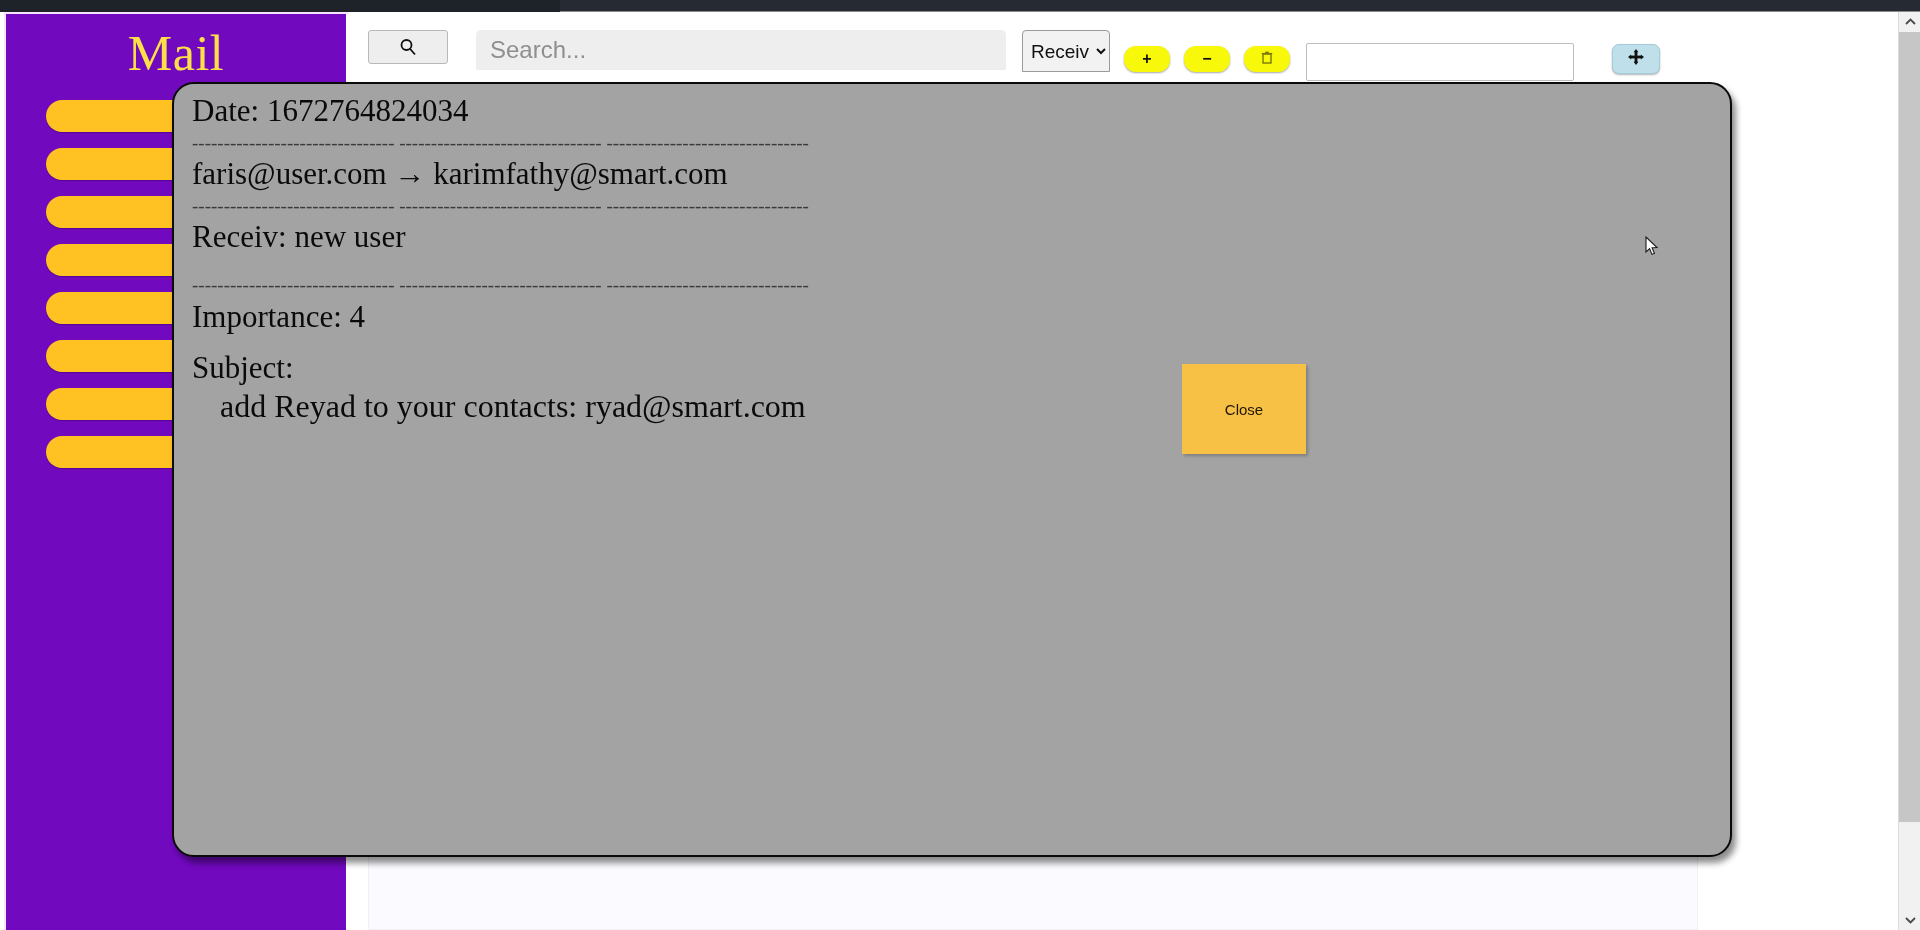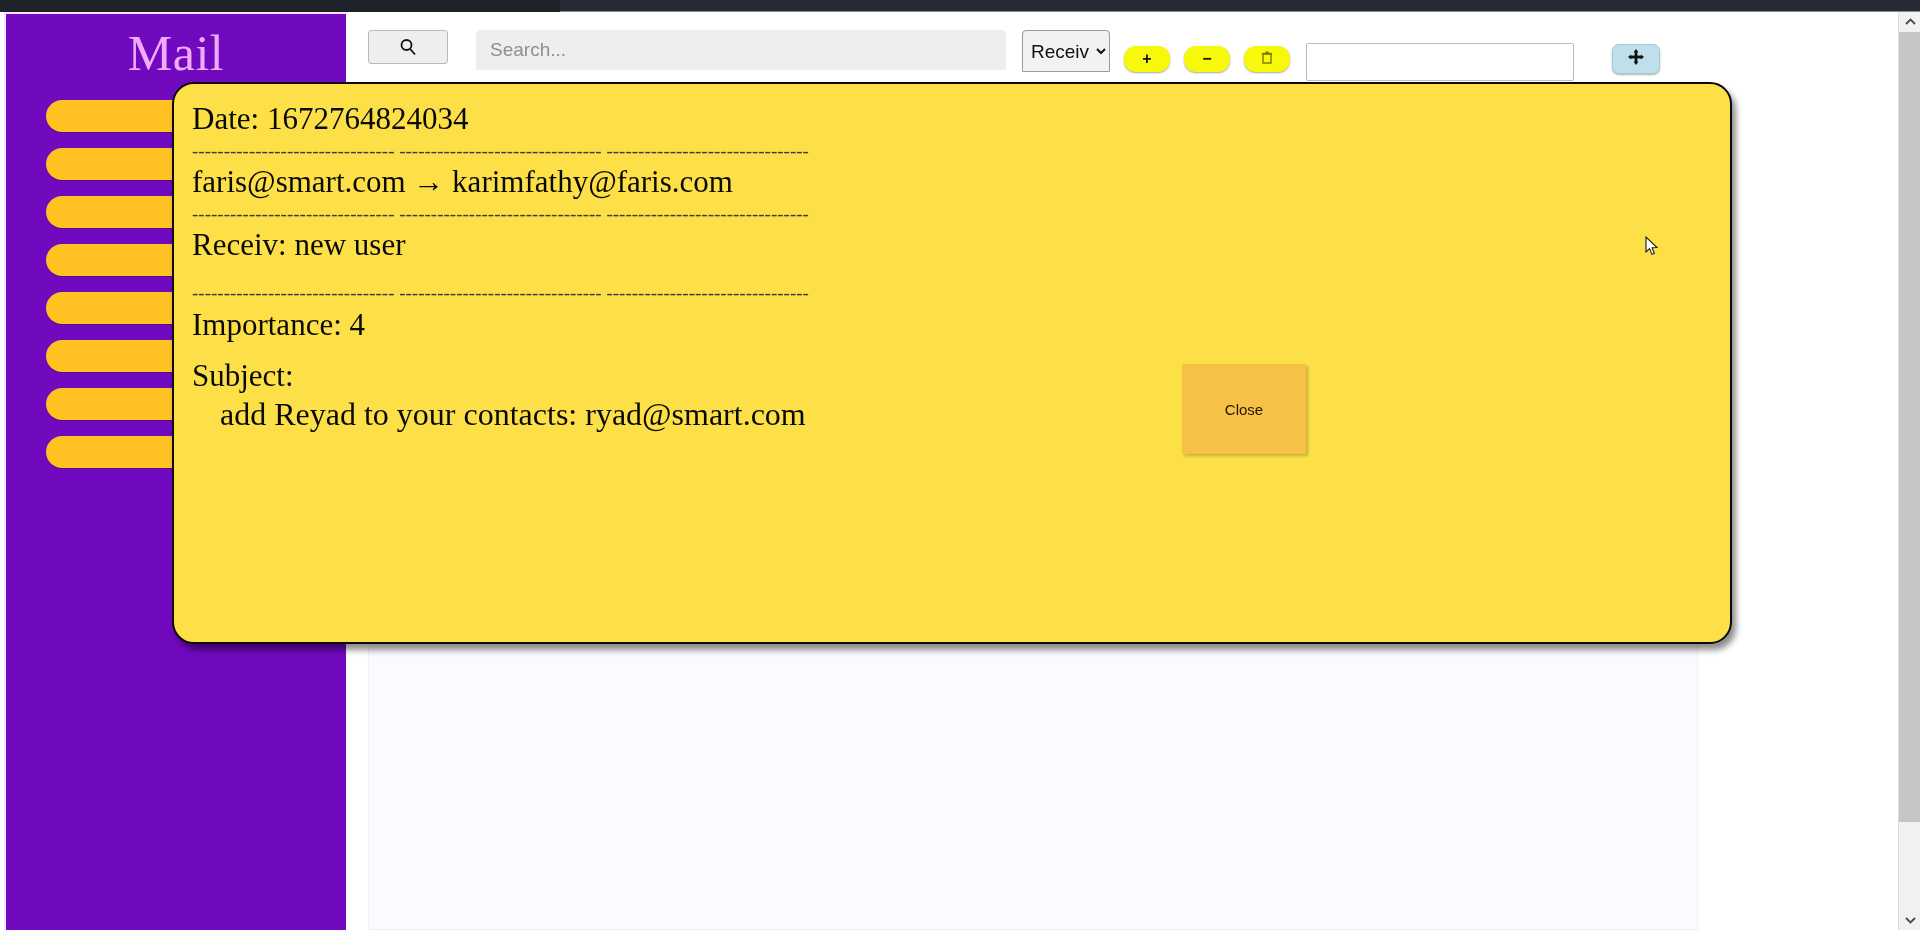--- a/index.html
+++ b/index.html
@@ -45,21 +45,21 @@
     width: 340px;
     height: 916px;
     background: #7109bf;
     box-shadow: 0 0 0 2px #f7e4ff;
   }
   .brand {
     text-align: center;
     font-family: "Liberation Serif", serif;
     font-size: 50px;
     line-height: 1.0;
-    color: #f0abfc;
+    color: #fde047;
     padding-top: 14px;
     letter-spacing: 0.5px;
     font-weight: 400;
   }
   .nav-list {
     margin-top: 22px;
     display: flex;
     flex-direction: column;
     gap: 16px;
     padding: 0 40px 0 40px;
@@ -115,21 +115,21 @@
   }
   .search-btn svg { display: block; }
 
   .search-input {
     margin-left: 28px;
     width: 530px;
     height: 40px;
     background: #eeeeee;
     border: none;
     border-radius: 5px 5px 0 0;
-    font-size: 19px;
+    font-size: 24px;
     color: #444;
     padding: 0 14px;
     font-family: "Liberation Sans", sans-serif;
     flex: none;
   }
   .search-input::placeholder { color: #8f8f8f; }
 
   .filter-select {
     margin-left: 16px;
     width: 88px;
@@ -201,27 +201,27 @@
     background: #fafaff;
     border: 1px solid #f0f0f5;
   }
 
   
   .modal {
     position: absolute;
     left: 172px;
     top: 82px;
     width: 1560px;
-    height: 562px;
-    background: #fde047;
+    height: 775px;
+    background: #a3a3a3;
     border: 2px solid #0a0a0a;
     border-radius: 22px;
     box-shadow: 4px 6px 6px rgba(0,0,0,0.45);
     overflow: hidden;
-    padding: 18px 20px 0 18px;
+    padding: 10px 20px 0 18px;
   }
 
   .modal-body {
     font-family: "Liberation Serif", serif;
     color: #0a0a0a;
   }
   .m-line {
     font-size: 31px;
     line-height: 1.12;
     white-space: nowrap;
@@ -372,21 +372,21 @@
 
     <div class="content-panel"></div>
   </div>
 
   <div class="modal">
     <div class="modal-body">
 
       <div class="m-line">Date: 1672764824034</div>
       <div class="m-sep">-------------------------------- -------------------------------- --------------------------------</div>
 
-      <div class="m-line">faris@smart.com → karimfathy@faris.com</div>
+      <div class="m-line">faris@user.com → karimfathy@smart.com</div>
       <div class="m-sep">-------------------------------- -------------------------------- --------------------------------</div>
 
       <div class="m-line">Receiv: new user</div>
       <div class="m-gap"></div>
       <div class="m-sep">-------------------------------- -------------------------------- --------------------------------</div>
 
       <div class="m-line">Importance: 4</div>
       <div class="m-gap"></div>
 
       <div class="m-content-label">Subject:</div>

